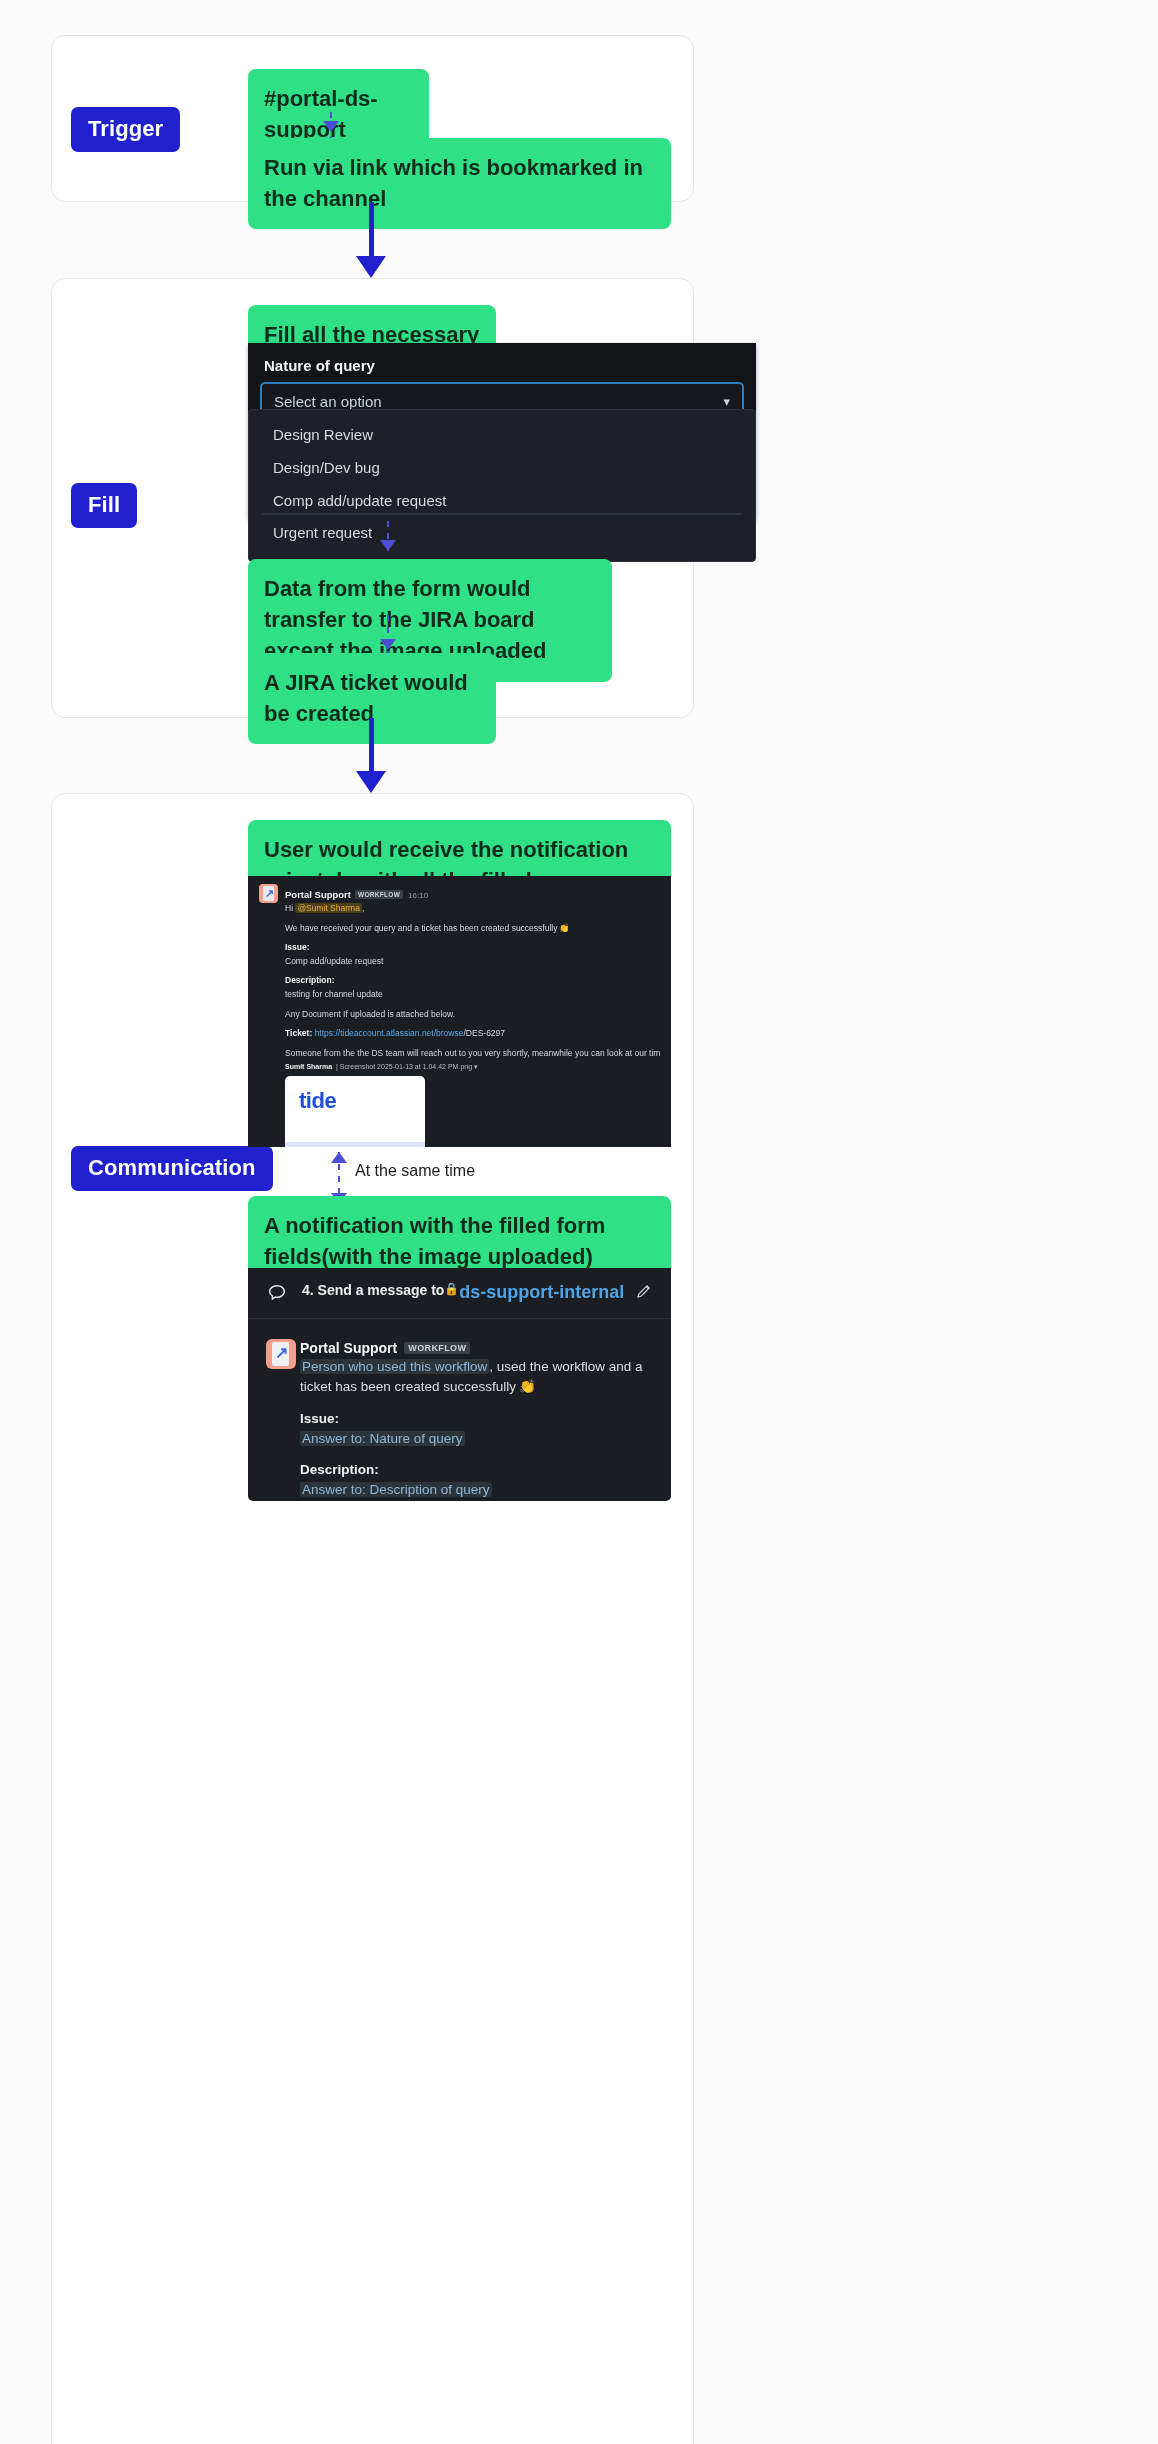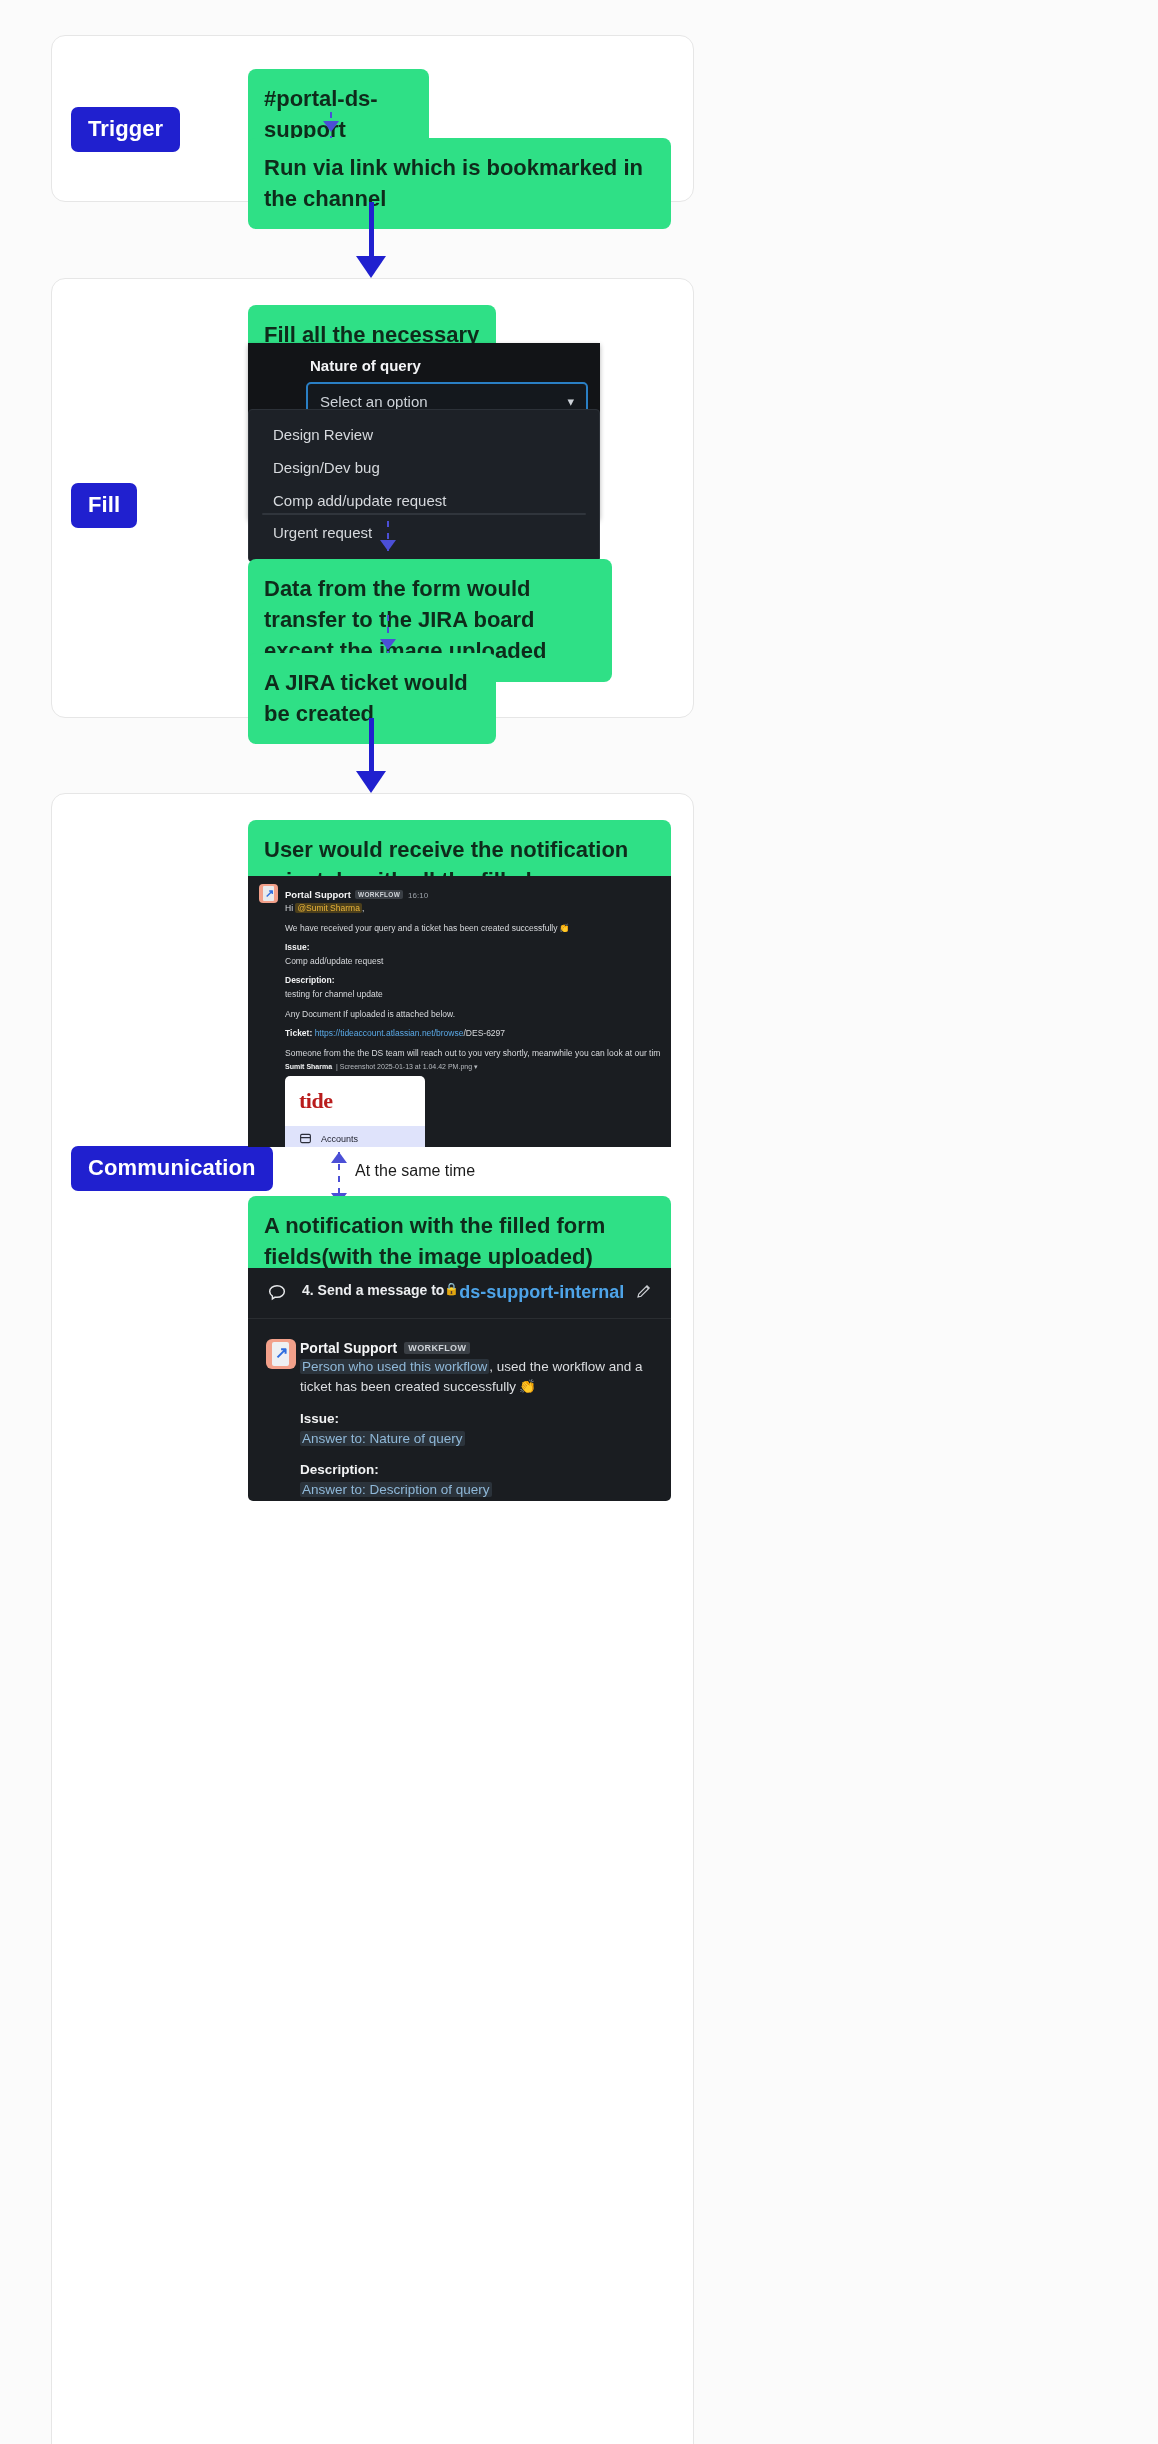--- a/index.html
+++ b/index.html
@@ -196,26 +196,26 @@
   
   .tide-card {
     width: 140px;
     background: #ffffff;
     border-radius: 5px;
     margin-top: 5px;
     padding: 10px 0 16px 0;
     overflow: hidden;
   }
   .tide-logo {
-    color: #b91c1c;
+    color: #1d4ed8;
     font-size: 22px;
     font-weight: 700;
     letter-spacing: -.5px;
-    padding: 2px 0 12px 14px;
-    font-family: Liberation Serif, serif;
+    padding: 2px 0 28px 14px;
+    font-family: Liberation Sans, sans-serif;
   }
   .tide-item {
     display:flex; align-items:center; gap: 9px;
     padding: 6px 0 6px 14px;
     font-size: 9px;
     color: #1b1d29;
   }
   .tide-item.active { background:#dfe3fb; }
   .tide-ic { width: 13px; height: 13px; flex: 0 0 13px; position: relative; }
 
@@ -274,21 +274,21 @@
 
   <div class="solid-conn" style="left:369px; top:202px; height:65px;"></div>
   <div class="solid-head" style="left:356px; top:256px;"></div>
 
   <div class="section" style="left:51px; top:278px; width:643px; height:440px;"></div>
 
   <div class="stage-pill" style="left:71px; top:483px;">Fill</div>
 
   <div class="green-box tight-top" style="left:248px; top:305px; width:248px;">Fill all the necessary form fields</div>
 
-  <div class="form-mock" style="left:248px; top:343px; width:352px; height:178px;padding-left:46px;">
+  <div class="form-mock" style="left:248px; top:343px; width:508px; height:178px;">
     <div class="fm-label">Nature of query</div>
     <div class="fm-select">
       <span>Select an option</span>
       <span class="fm-caret">▾</span>
     </div>
     <div class="fm-menu">
       <div class="fm-opt">Design Review</div>
       <div class="fm-opt">Design/Dev bug</div>
       <div class="fm-opt">Comp add/update request</div>
       <div class="fm-opt">Urgent request</div>

